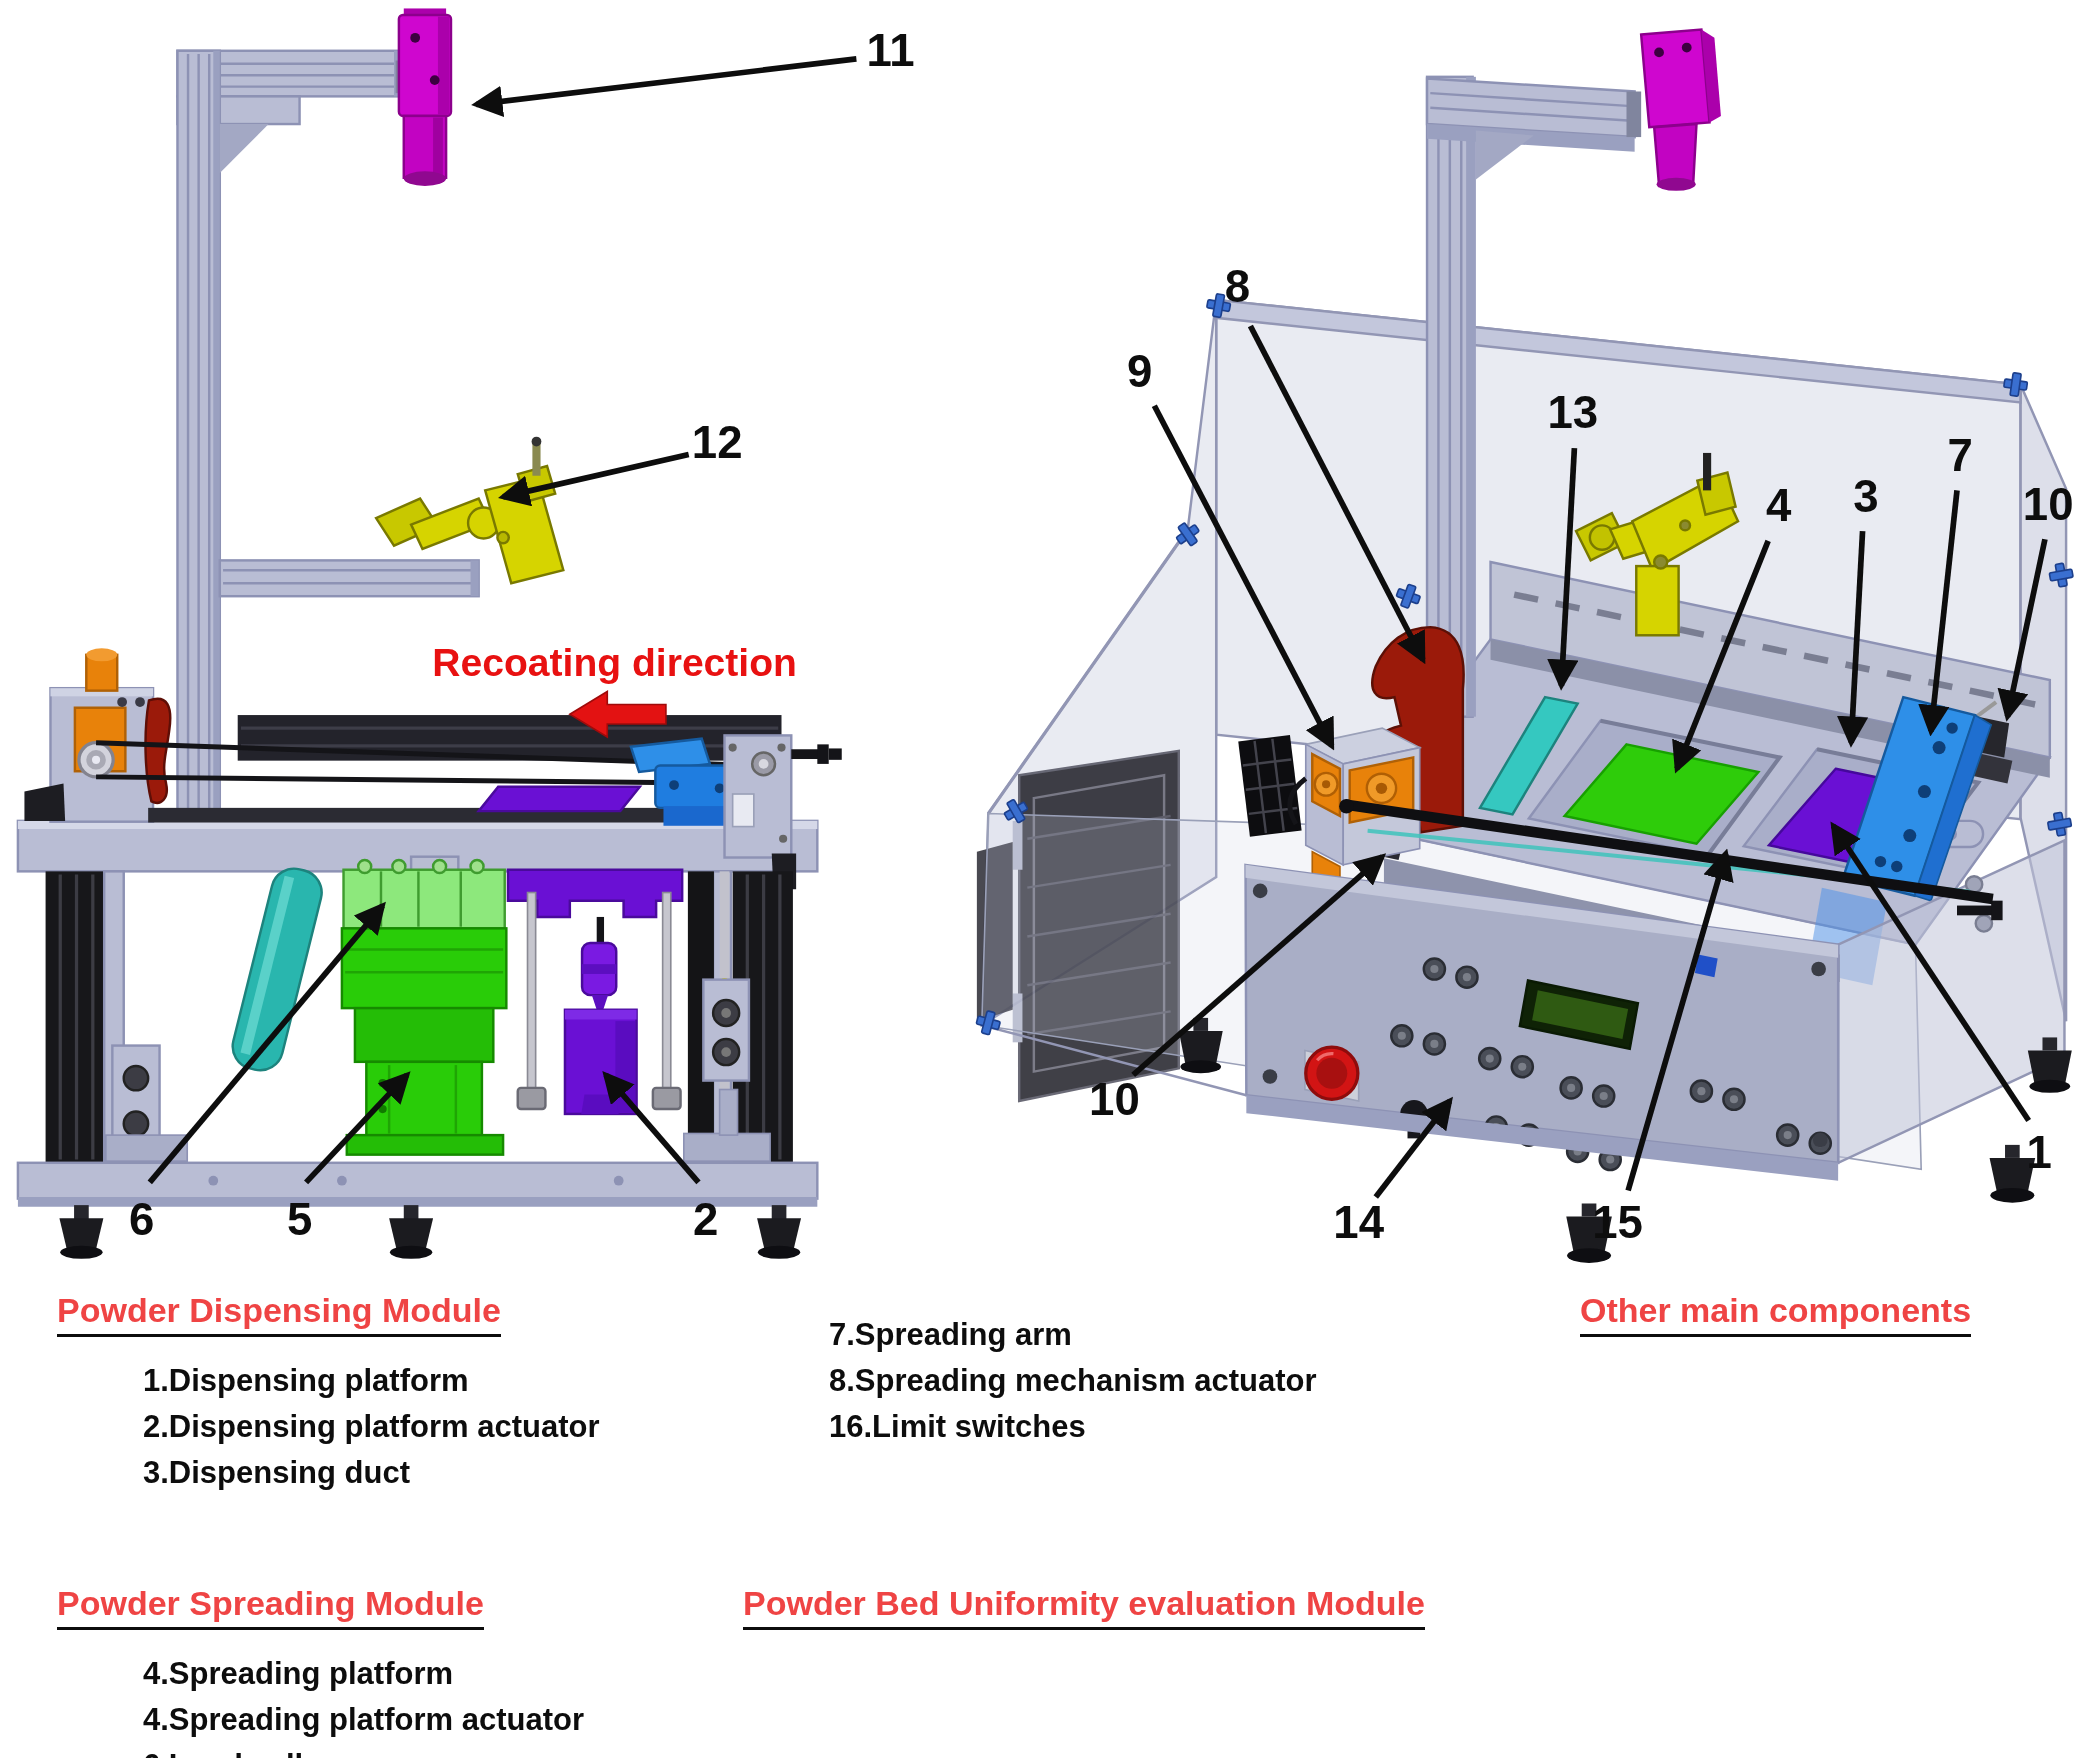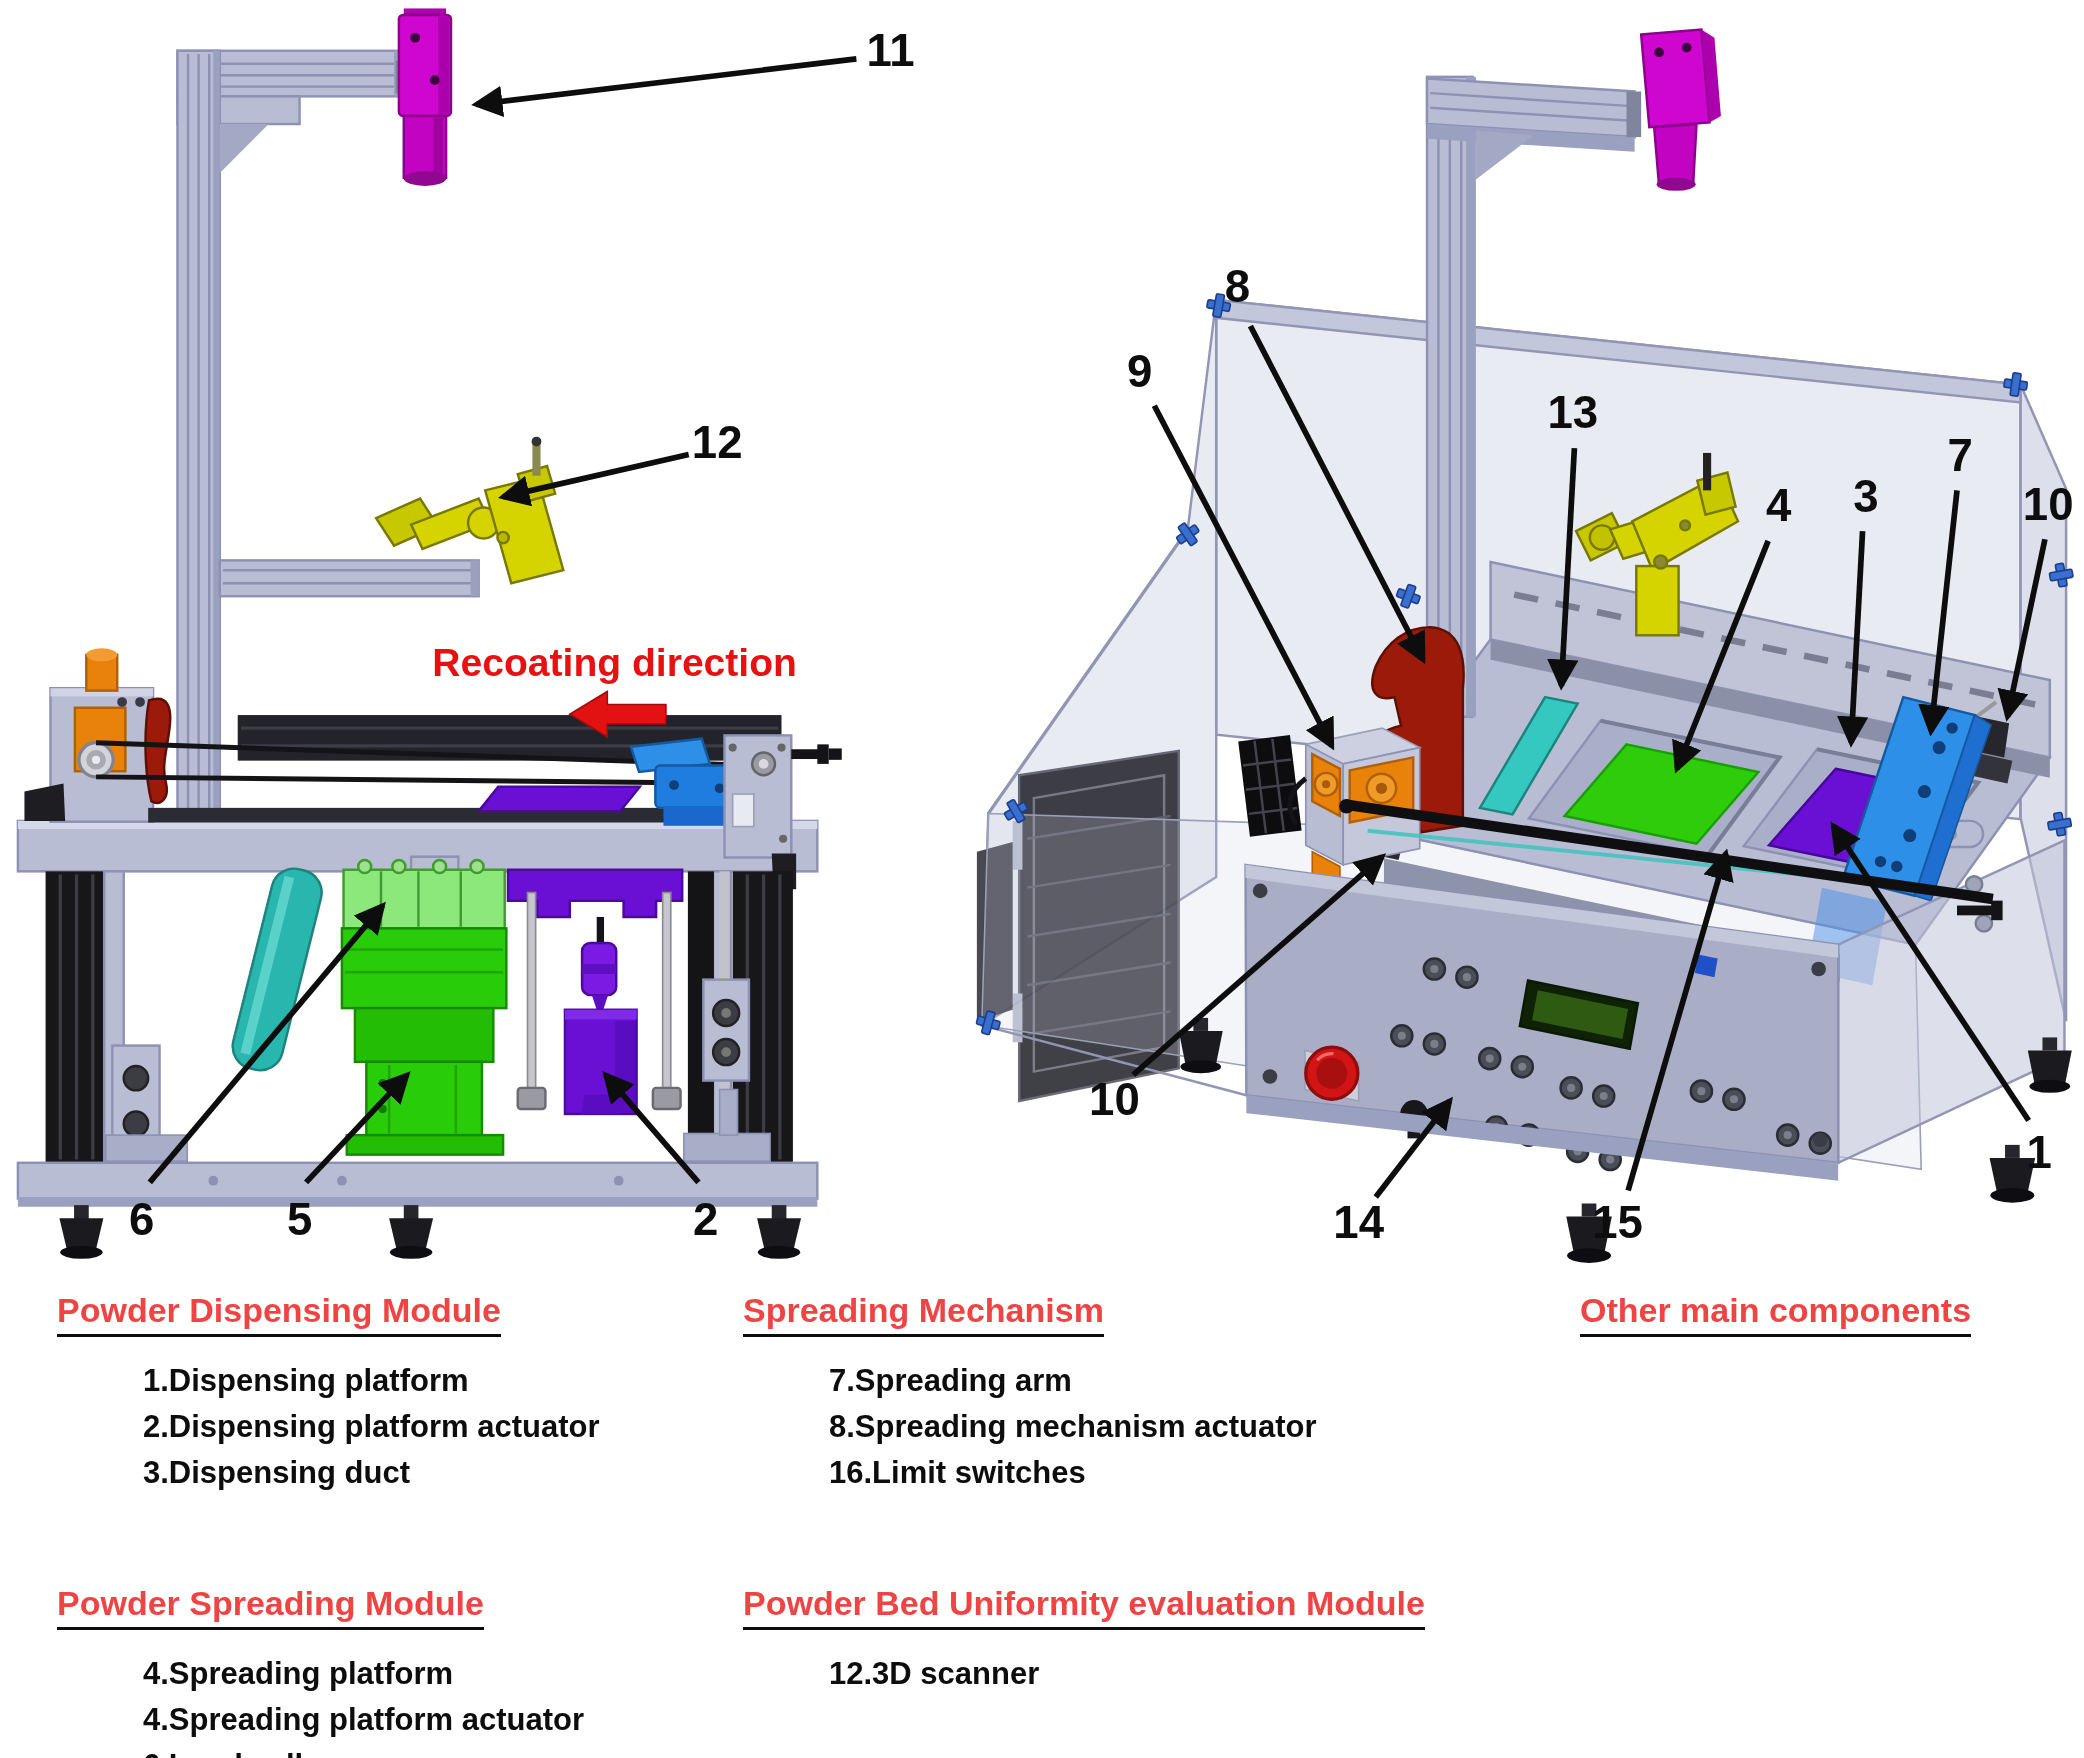--- a/index.html
+++ b/index.html
@@ -530,27 +530,26 @@
             <div class="item">2.Dispensing platform actuator</div>
             <div class="item">3.Dispensing duct</div>
           </div></div>
         <div class="sec sec1"><div class="sec-title">Powder Spreading Module</div><div class="sec-items">
             <div class="item">4.Spreading platform</div>
             <div class="item">4.Spreading platform actuator</div>
             <div class="item">6.Load cells</div>
           </div></div>
       </div>
   <div class="legend-col" style="left:743px;width:822px;">
-        <div class="sec sec0"><div class="sec-title">Spreading Mechanism</div><div class="sec-items">
+        <div class="sec sec0"><div class="sec-items">
             <div class="item">7.Spreading arm</div>
             <div class="item">8.Spreading mechanism actuator</div>
             <div class="item">16.Limit switches</div>
           </div></div>
         <div class="sec sec1"><div class="sec-title">Powder Bed Uniformity evaluation Module</div><div class="sec-items">
-            <div class="item">12.3D scanner</div>
           </div></div>
       </div>
   <div class="legend-col" style="left:1580px;width:489px;">
         <div class="sec sec0"><div class="sec-title">Other main components</div></div>
       </div>
 </div>
 
 </div>
 
 

